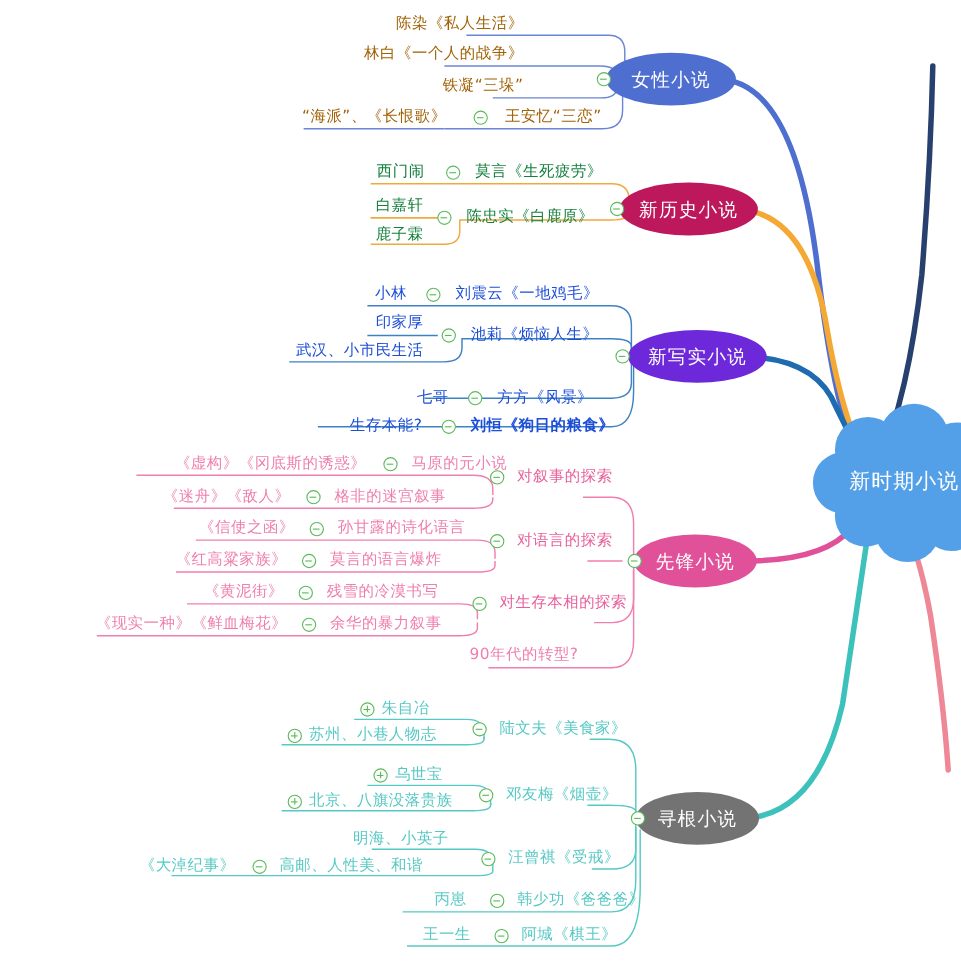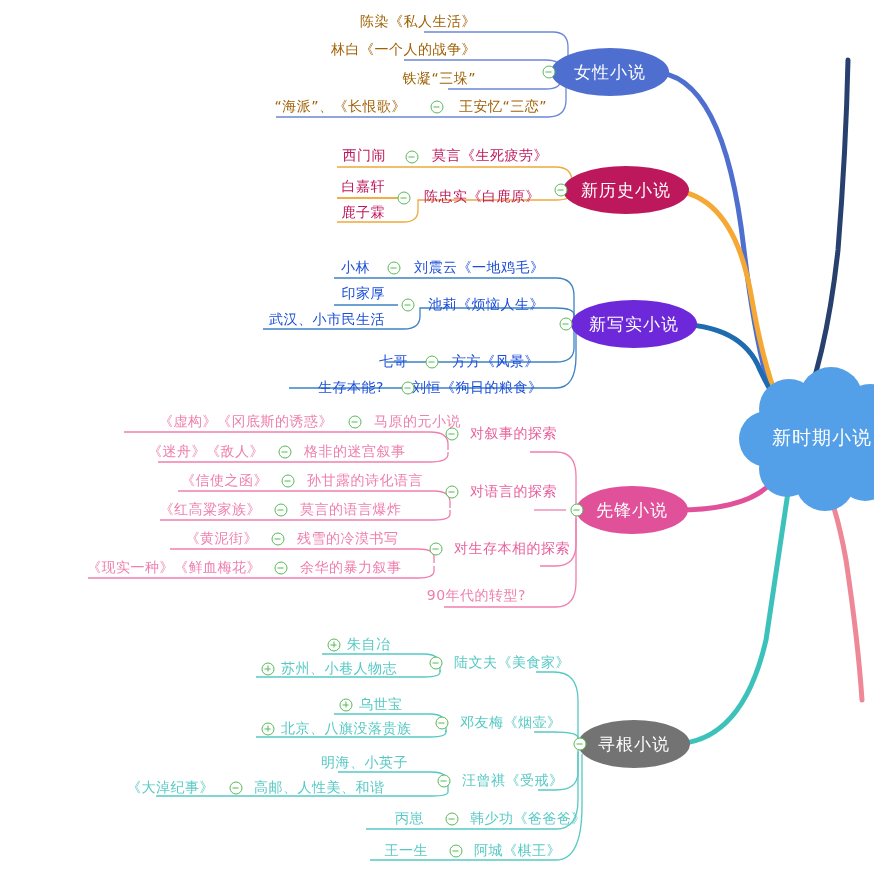--- a/index.html
+++ b/index.html
@@ -100,21 +100,21 @@
     content: "";
     position: absolute;
     left: 4.6px;
     top: 2px;
     width: 1.4px;
     height: 6.2px;
     background: #5bb85b;
   }
   
   .c-female  { color: #a16207; }
-  .c-history { color: #be185d; font-family: Liberation Mono, monospace; }
+  .c-history { color: #15803d; }
   .c-realism { color: #1d4ed8; }
   .c-avant   { color: #ef7fae; }
   .c-avant2  { color: #e85f9c; }
   .c-root    { color: #56c9c4; }
 </style>
 </head>
 <body>
 
 <div id="canvas">
 
@@ -234,21 +234,21 @@
 
   <div class="node c-realism right" style="left:424px; top:305px;">池莉《烦恼人生》</div>
   <div class="toggle" style="left:408px; top:305px;"></div>
   <div class="node c-realism rightend" style="left:389px; top:294px;">印家厚</div>
   <div class="node c-realism rightend" style="left:389px; top:320px;">武汉、小市民生活</div>
 
   <div class="node c-realism right" style="left:448px; top:362px;">方方《风景》</div>
   <div class="toggle" style="left:432px; top:362px;"></div>
   <div class="node c-realism rightend" style="left:412px; top:362px;">七哥</div>
 
-  <div class="node c-realism right" style="left:408px; top:388px;">刘恒《狗日的粮食》</div>
+  <div class="node c-realism right" style="left:424px; top:388px;font-weight:bold;">刘恒《狗日的粮食》</div>
   <div class="toggle" style="left:408px; top:388px;"></div>
   <div class="node c-realism rightend" style="left:388px; top:388px;">生存本能?</div>
 
   <div class="bubble bubble-avant" style="left:632px; top:510px;">
     <span>先锋小说</span>
   </div>
   <div class="toggle" style="left:577px; top:510px;"></div>
 
   <div class="node c-avant2 right" style="left:466px; top:434px;">对叙事的探索</div>
   <div class="toggle" style="left:452px; top:434px;"></div>

